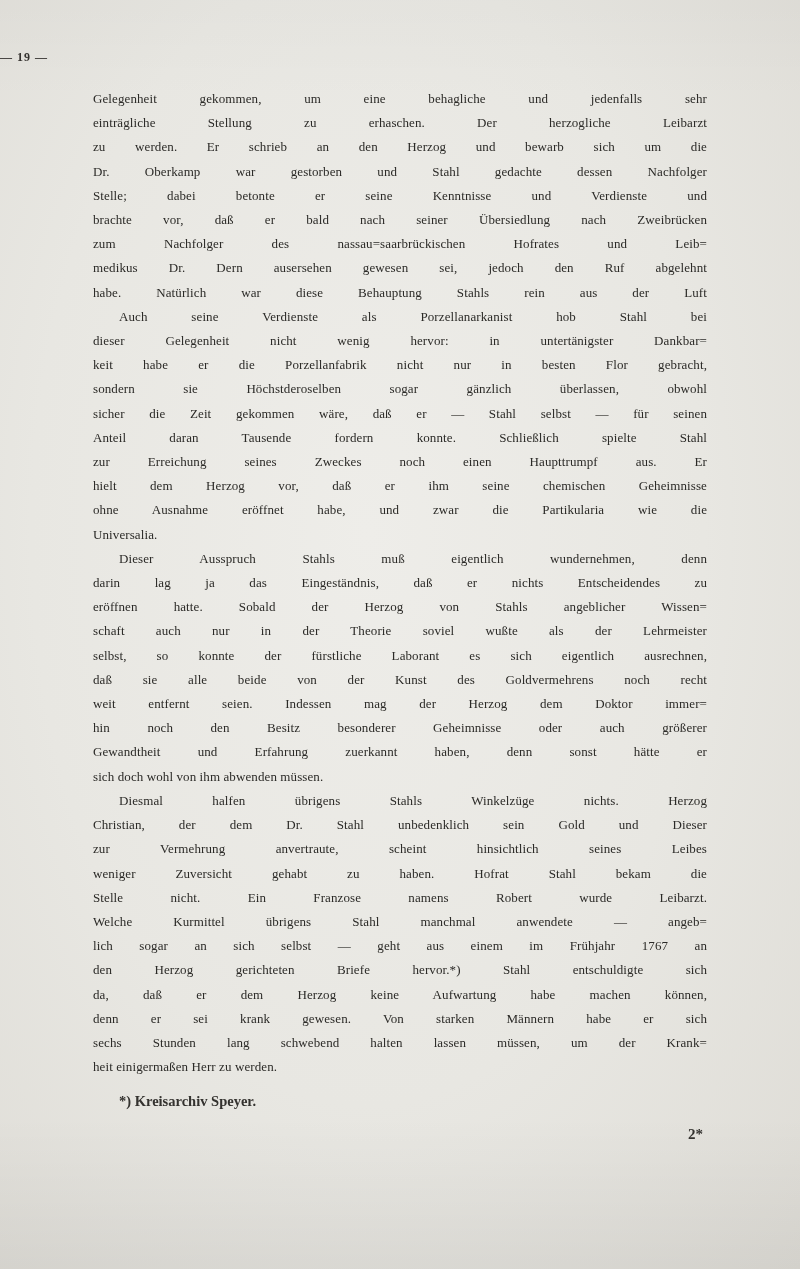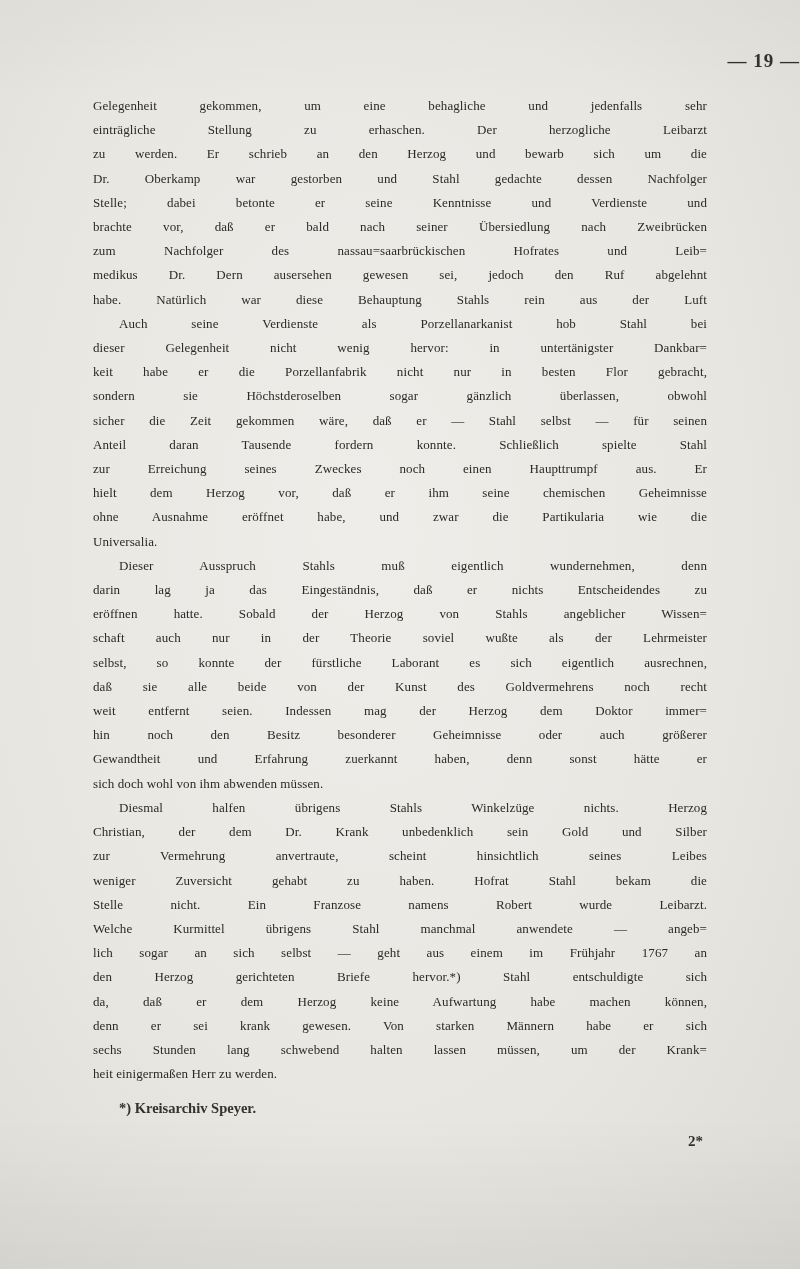--- a/index.html
+++ b/index.html
@@ -18,26 +18,25 @@
     width: 800px;
     height: 1269px;
     box-sizing: border-box;
     background:
       linear-gradient(180deg, rgba(0,0,0,0.02) 0%, rgba(0,0,0,0) 8%, rgba(0,0,0,0) 88%, rgba(0,0,0,0.05) 100%),
       radial-gradient(ellipse at 46% 42%, #eeede9 0%, #e8e7e2 55%, #dedcd6 100%);
     color: #2b2a27;
   }
   .header {
     padding-top: 50px;
-    text-align: right;
-    font-size: 19px;
+    text-align: left;
+    font-size: 12px;
     font-weight: 700;
     letter-spacing: 1px;
     color: #34322f;
-    padding-left: 20px;
   }
   .body-text {
     width: 614px;
     margin: 22px auto 13px auto;
     font-size: 13px;
     font-weight: 400;
     line-height: 24.2px;
     letter-spacing: 0.1px;
   }
   .paragraph {
@@ -112,21 +111,21 @@
         <div class="line">schaft auch nur in der Theorie soviel wußte als der Lehrmeister</div>
         <div class="line">selbst, so konnte der fürstliche Laborant es sich eigentlich ausrechnen,</div>
         <div class="line">daß sie alle beide von der Kunst des Goldvermehrens noch recht</div>
         <div class="line">weit entfernt seien. Indessen mag der Herzog dem Doktor immer=</div>
         <div class="line">hin noch den Besitz besonderer Geheimnisse oder auch größerer</div>
         <div class="line">Gewandtheit und Erfahrung zuerkannt haben, denn sonst hätte er</div>
         <div class="line last">sich doch wohl von ihm abwenden müssen.</div>
       </div>
       <div class="paragraph">
         <div class="line indent">Diesmal halfen übrigens Stahls Winkelzüge nichts. Herzog</div>
-        <div class="line">Christian, der dem Dr. Krank unbedenklich sein Gold und Silber</div>
+        <div class="line">Christian, der dem Dr. Stahl unbedenklich sein Gold und Dieser</div>
         <div class="line">zur Vermehrung anvertraute, scheint hinsichtlich seines Leibes</div>
         <div class="line">weniger Zuversicht gehabt zu haben. Hofrat Stahl bekam die</div>
         <div class="line">Stelle nicht. Ein Franzose namens Robert wurde Leibarzt.</div>
         <div class="line">Welche Kurmittel übrigens Stahl manchmal anwendete — angeb=</div>
         <div class="line">lich sogar an sich selbst — geht aus einem im Frühjahr 1767 an</div>
         <div class="line">den Herzog gerichteten Briefe hervor.*) Stahl entschuldigte sich</div>
         <div class="line">da, daß er dem Herzog keine Aufwartung habe machen können,</div>
         <div class="line">denn er sei krank gewesen. Von starken Männern habe er sich</div>
         <div class="line">sechs Stunden lang schwebend halten lassen müssen, um der Krank=</div>
         <div class="line last">heit einigermaßen Herr zu werden.</div>

